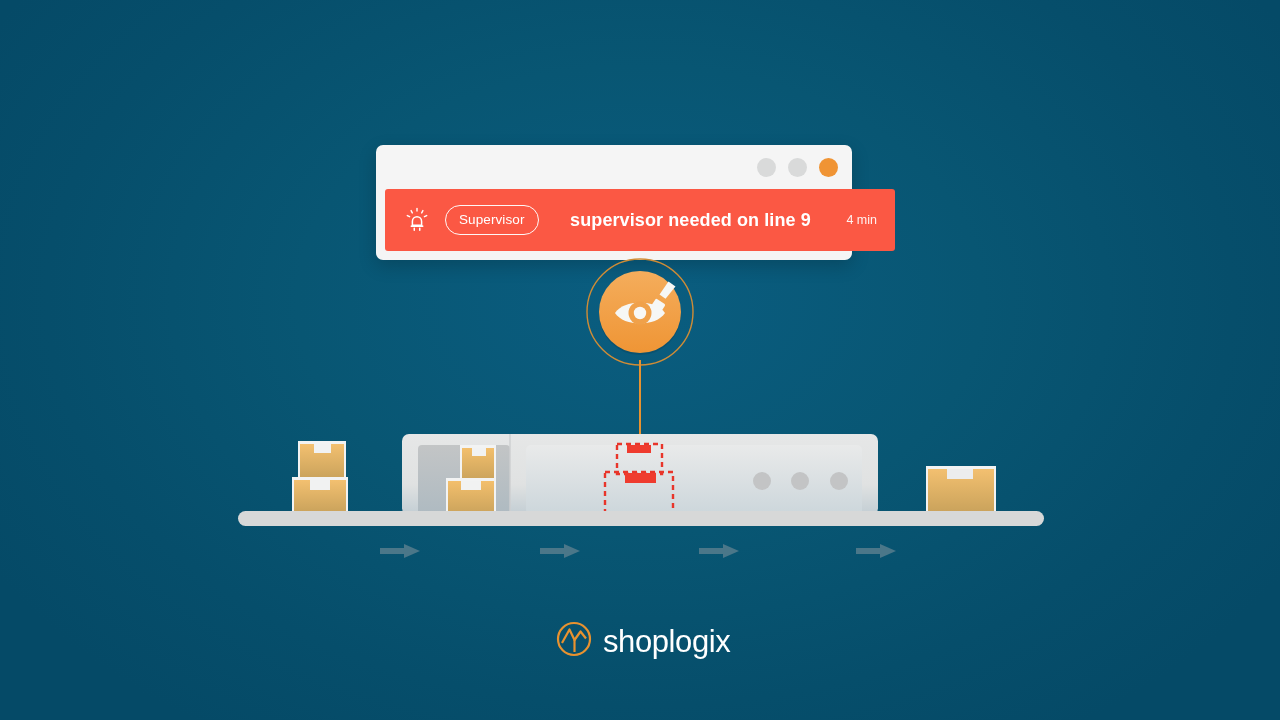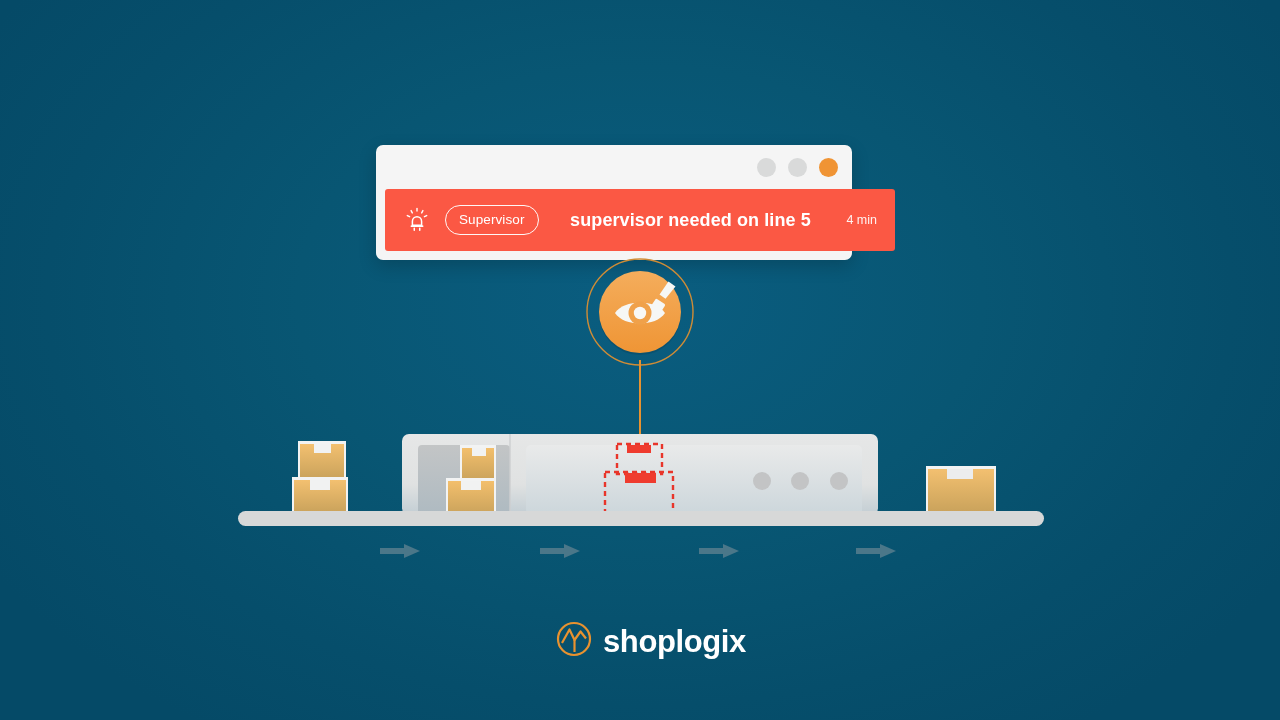--- a/index.html
+++ b/index.html
@@ -113,21 +113,21 @@
   
   #machine { position: absolute; left: 402px; top: 434px; width: 476px; height: 85px; }
   #belt { position: absolute; left: 238px; top: 511px; width: 806px; height: 15px; background: #d7d8d8; border-radius: 8px; }
 
   .box { position: absolute; }
 
   #arrows { position: absolute; left: 0; top: 538px; width: 1280px; height: 28px; }
 
   
   #logo { position: absolute; left: 556px; top: 618px; width: 170px; height: 46px; display: flex; align-items: center; gap: 11px; }
-  #logo-text { color: #ffffff; font-size: 31px; font-weight: bold; letter-spacing: -0.4px; line-height: 1; }
+  #logo-text { color: #ffffff; font-size: 31px; font-weight: normal; letter-spacing: -0.4px; line-height: 1; }
 </style>
 </head>
 <body>
 
 <div id="stage">
 
   <div id="alert-window">
 
     <div id="titlebar">
       <span class="win-dot d1"></span>
@@ -148,21 +148,21 @@
             <line x1="6.1" y1="3.6" x2="7.3" y2="5.9"></line>
             <line x1="17.9" y1="3.6" x2="16.7" y2="5.9"></line>
             <line x1="2.3" y1="8.6" x2="4.6" y2="9.7"></line>
             <line x1="21.7" y1="8.6" x2="19.4" y2="9.7"></line>
           </g>
         </svg>
       </span>
 
       <span id="supervisor-chip">Supervisor</span>
 
-      <span id="alert-message">supervisor needed on line 5</span>
+      <span id="alert-message">supervisor needed on line 9</span>
 
       <span id="alert-time">4 min</span>
     </div>
   </div>
 
   <div id="inspector">
     <svg width="112" height="112" viewBox="0 0 112 112">
       <defs>
         <linearGradient id="gEye" x1="0" y1="0" x2="0" y2="1">
           <stop offset="0%" stop-color="#f4ad5c"></stop>

